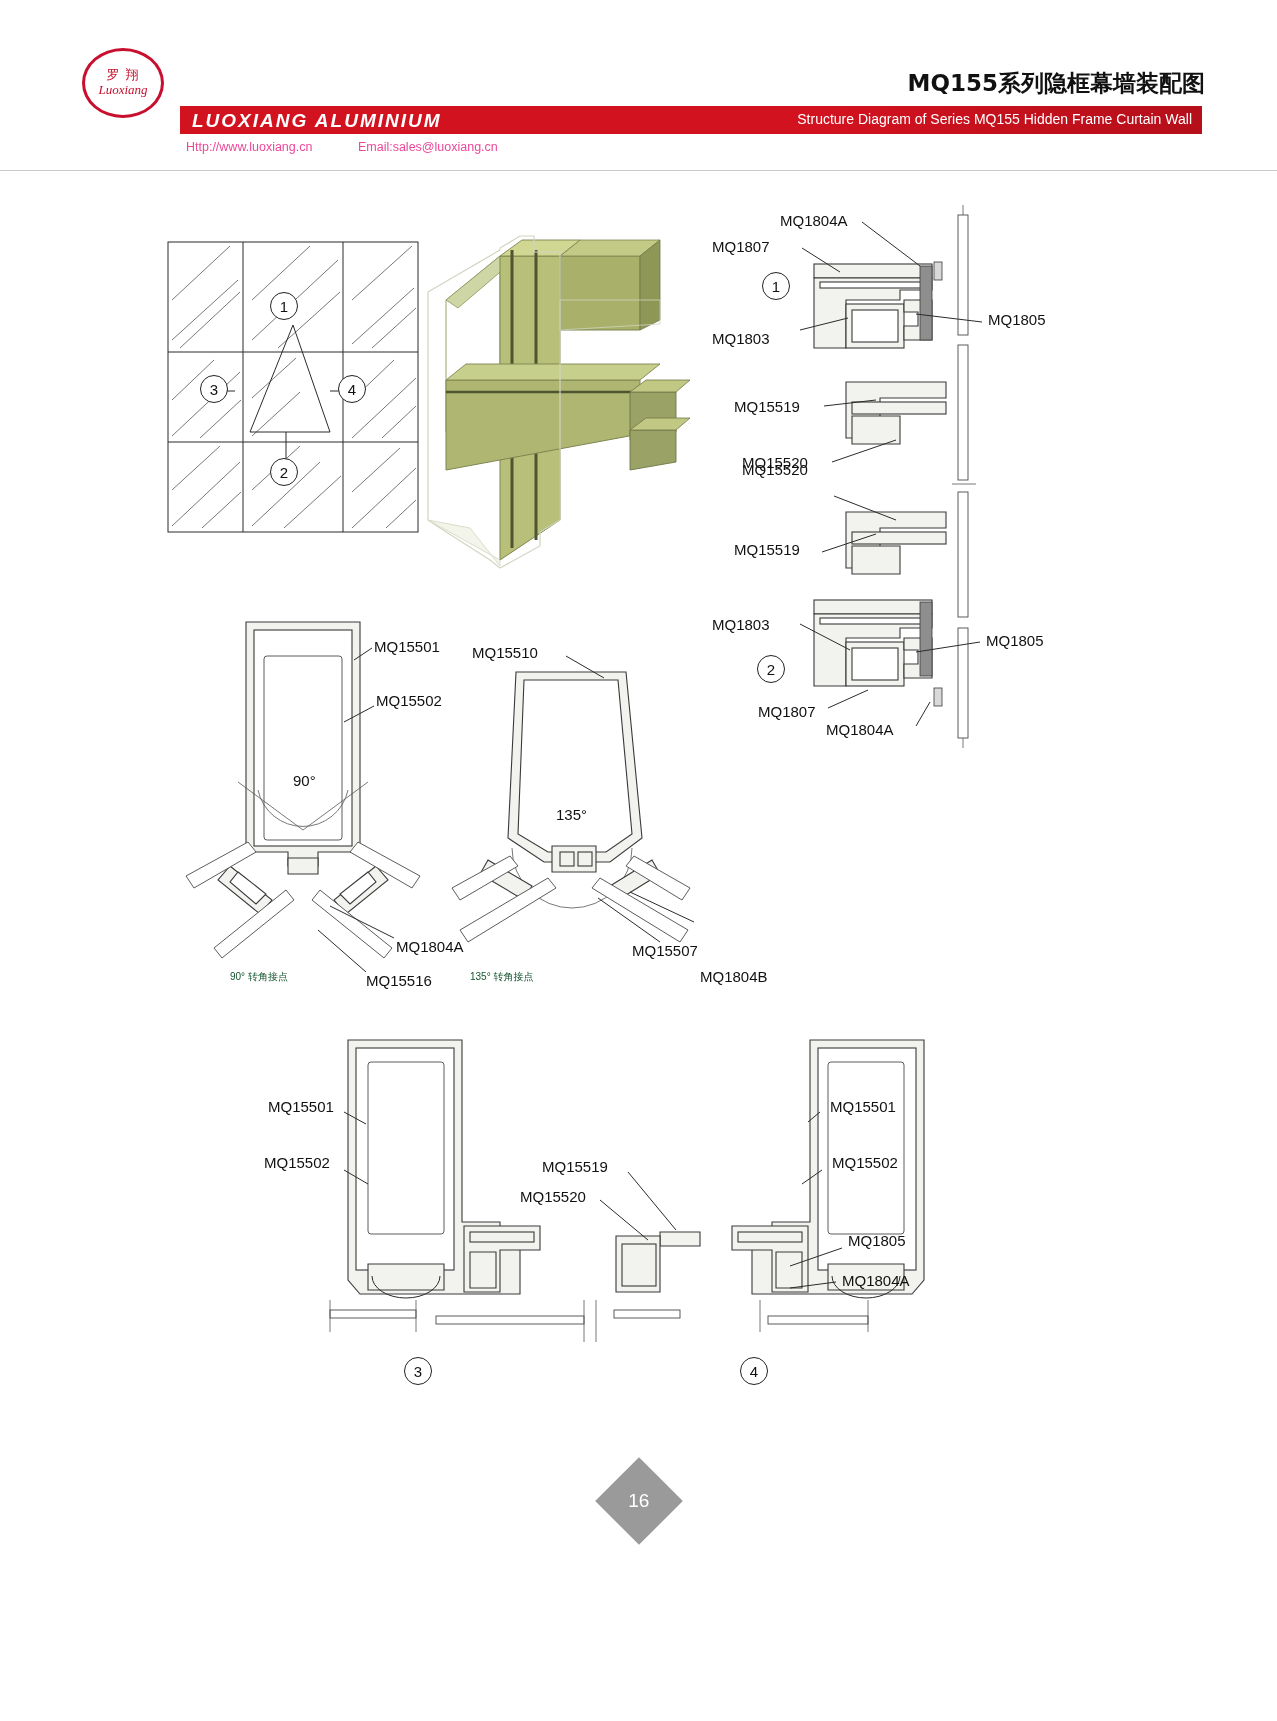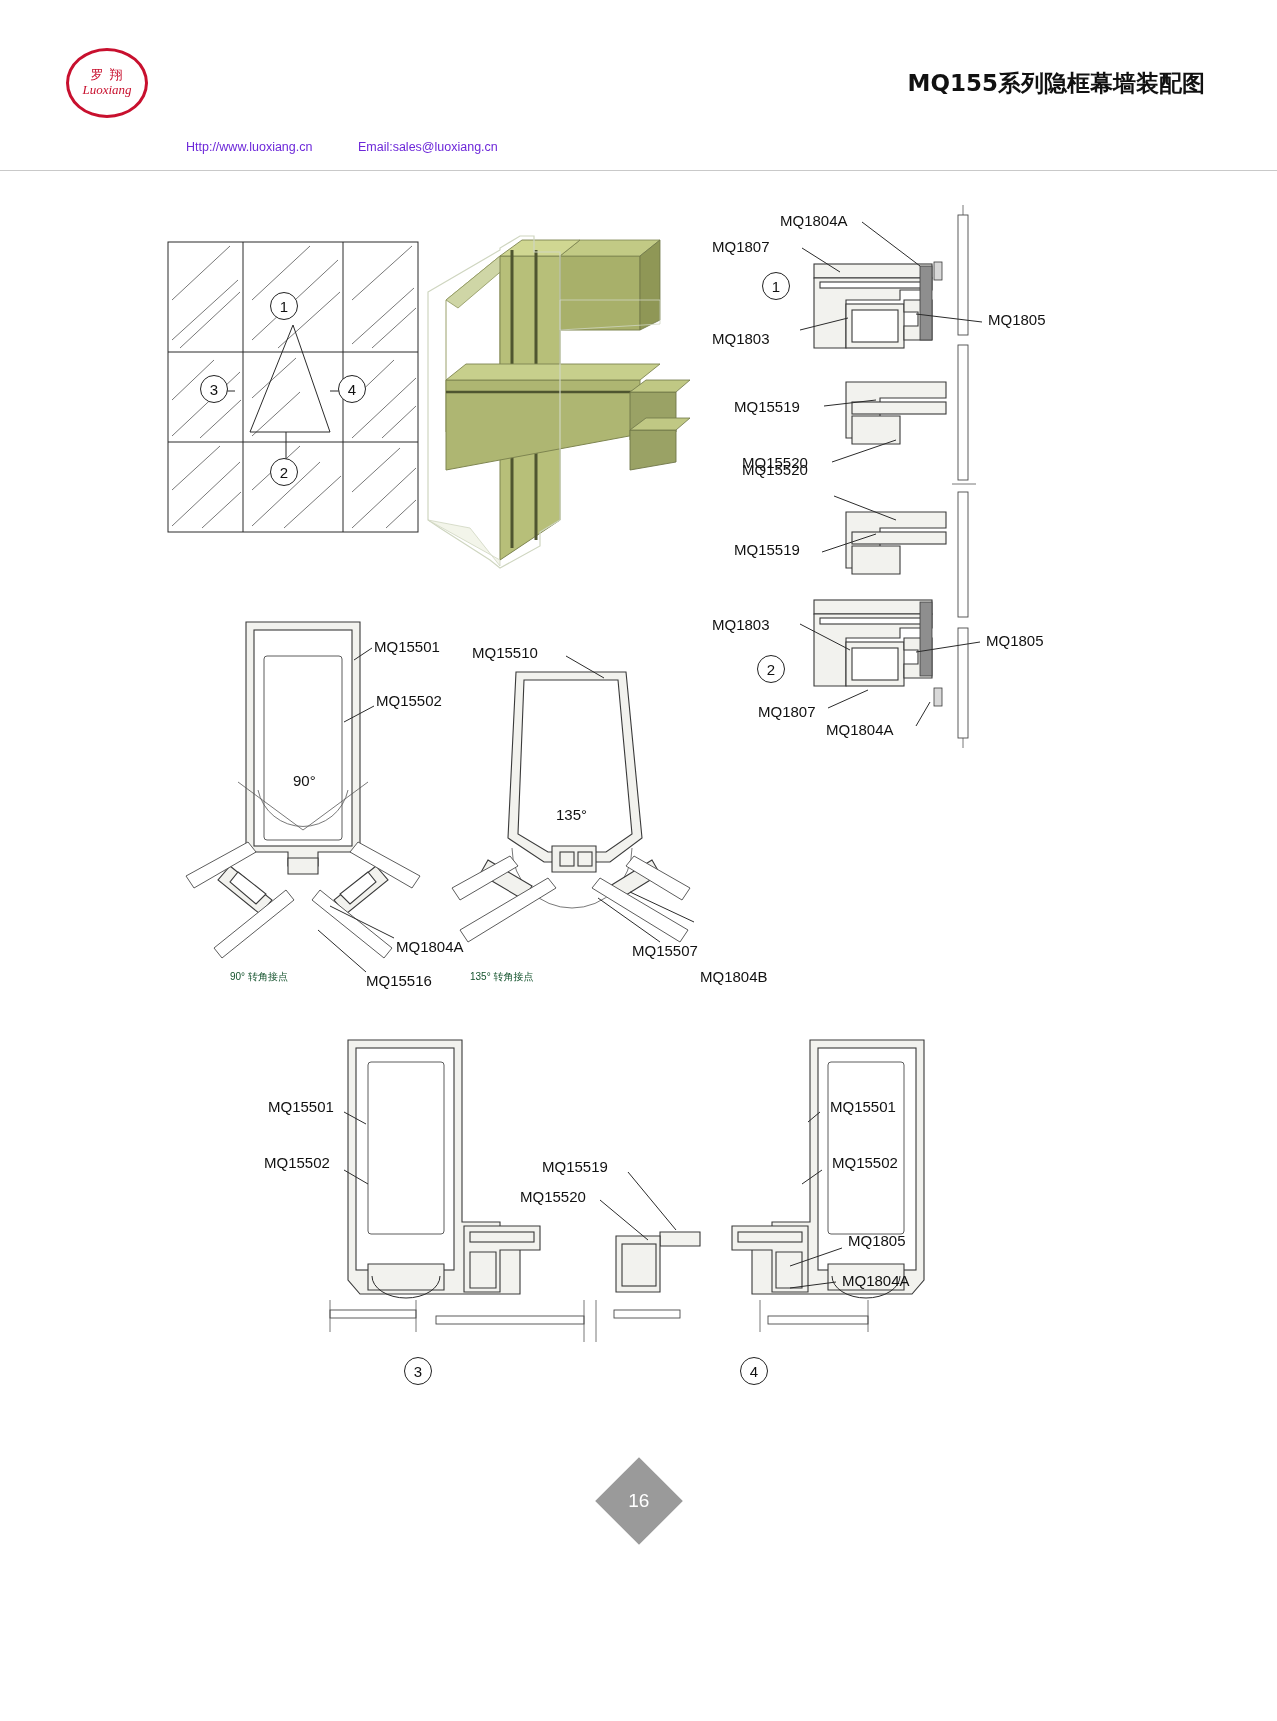--- a/index.html
+++ b/index.html
@@ -18,21 +18,21 @@
 
   
   .header {
     position: absolute;
     left: 0; top: 0;
     width: 1277px;
     height: 170px;
   }
   .logo-seal {
     position: absolute;
-    left: 66px; top: 48px;
+    left: 82px; top: 48px;
     width: 82px; height: 70px;
     border-radius: 50%;
     border: 3px solid #c8102e;
     box-sizing: border-box;
     display: flex;
     flex-direction: column;
     align-items: center;
     justify-content: center;
   }
   .logo-seal .seal-top {
@@ -88,21 +88,21 @@
     position: absolute;
     right: 10px; top: 5px;
     font-size: 14px;
     color: #ffffff;
     white-space: nowrap;
   }
   .contact {
     position: absolute;
     left: 186px; top: 140px;
     font-size: 12.5px;
-    color: #6d28d9;
+    color: #ec4899;
   }
   .contact span { margin-right: 42px; }
   .header-rule {
     position: absolute;
     left: 0; top: 170px;
     width: 1277px; height: 1px;
     background: #c9c9c9;
   }
 
   
@@ -159,20 +159,24 @@
 </head>
 <body>
 
 <div class="header" data-name="page-header">
   <div class="logo-seal" data-name="company-seal-logo">
     <div class="seal-top" data-name="seal-top-text">罗 翔</div>
     <div class="seal-bot" data-name="seal-bottom-text">Luoxiang</div>
   </div>
 
 
+  <div class="brand-bar" data-name="brand-red-bar">
+    <div class="brand-en" data-name="brand-name-en">LUOXIANG ALUMINIUM</div>
+    <div class="title-en" data-name="sheet-title-en">Structure Diagram of Series MQ155 Hidden Frame Curtain Wall</div>
+  </div>
 
   <div class="title-cn" data-name="sheet-title-cn">MQ155系列隐框幕墙装配图</div>
 
   <div class="contact" data-name="contact-info">
     <span data-name="website-text">Http://www.luoxiang.cn</span>
     <span data-name="email-text">Email:sales@luoxiang.cn</span>
   </div>
   <div class="header-rule" data-name="header-divider"></div>
 </div>
 

